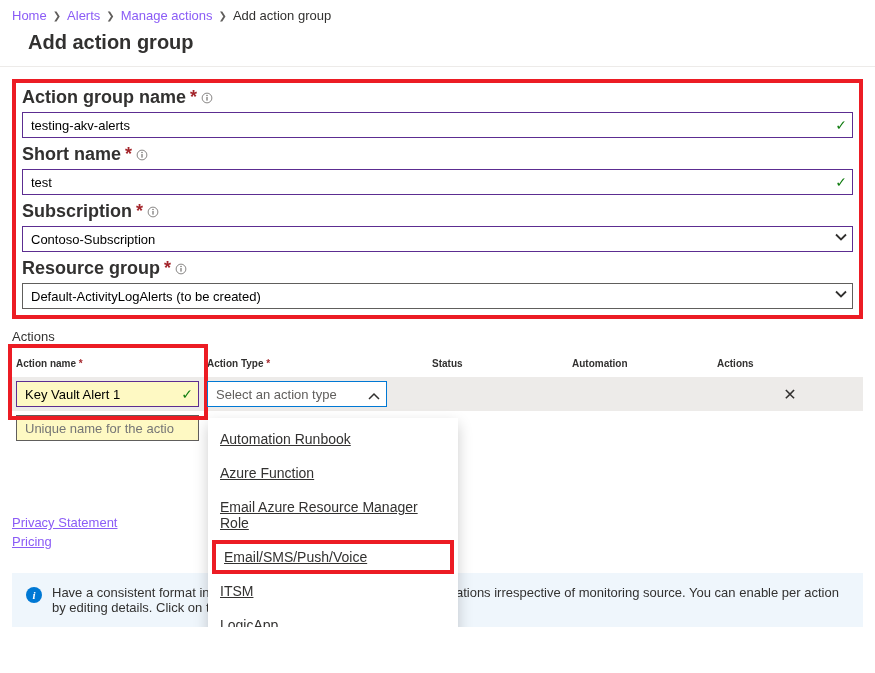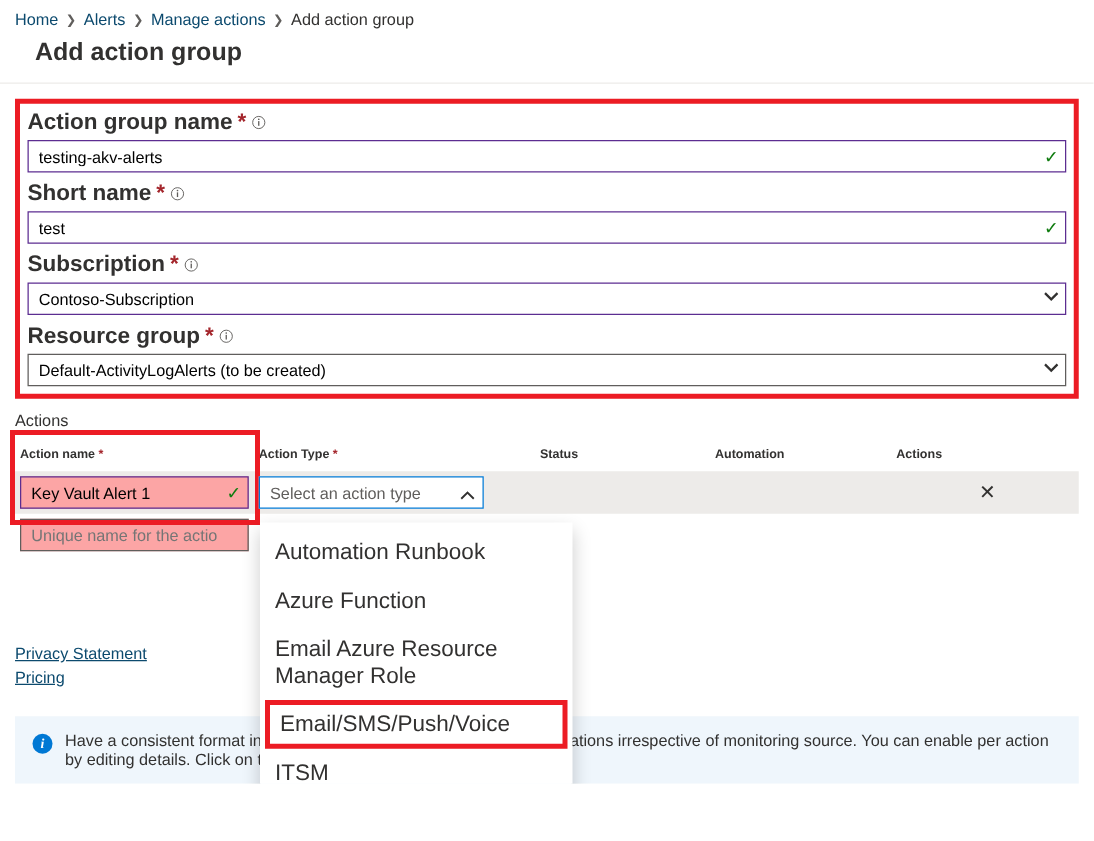--- a/index.html
+++ b/index.html
@@ -4,21 +4,21 @@
 <style>
   * { box-sizing: border-box; }
   body {
     margin: 0;
     font-family: "Segoe UI", Arial, sans-serif;
     font-size: 13px;
     color: #323130;
     background: #fff;
     width: 875px;
   }
-  a { color: #0c4a6e; text-decoration: none; }
+  a { color: #8b5cf6; text-decoration: none; }
 
   .breadcrumb {
     display: flex;
     align-items: center;
     gap: 6px;
     padding: 8px 12px 4px 12px;
     font-size: 13px;
   }
   .breadcrumb .sep { color: #605e5c; font-size: 10px; }
   .breadcrumb .current { color: #323130; }
@@ -102,21 +102,21 @@
     height: 34px;
   }
   .actions-row.selected { background: #edebe9; }
   .actions-row .col-name { padding-left: 4px; padding-right: 8px;}
   .actions-row input.cell-input {
     width: 100%;
     height: 26px;
     border: 1px solid #605e5c;
     padding: 2px 24px 2px 8px;
     font-family: inherit; font-size: 13px;
-    background: #fca5a5;
+    background: #fef9c3;
   }
   .actions-row input.cell-input.valid { border-color: #5c2d91; }
 
   .combo {
     position: relative;
     width: 180px;
   }
   .combo-button {
     width: 100%;
     height: 26px;
@@ -152,22 +152,23 @@
     left: 196px;
     top: 68px;
     width: 250px;
     background: #fff;
     box-shadow: 0 6px 14px rgba(0,0,0,0.2);
     z-index: 10;
     padding: 4px 0;
   }
   .dd-item {
     padding: 9px 12px;
-    font-size: 18px;
+    font-size: 14px;
     cursor: pointer;
+    text-decoration: underline;
   }
   .dd-item.hot {
     border: 4px solid #ec1c24;
     margin: 0 4px;
     padding: 5px 8px;
   }
 
   .links-block { margin: 28px 0 18px 0; }
   .links-block a { display: block; text-decoration: underline; margin-bottom: 4px; font-size: 13px;}
 

